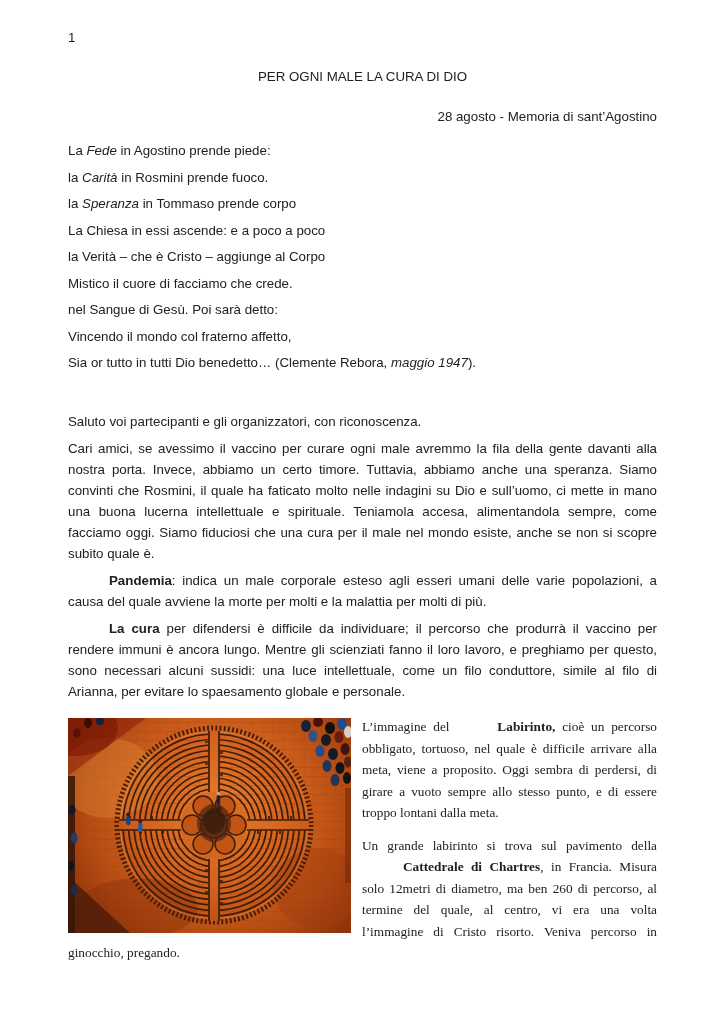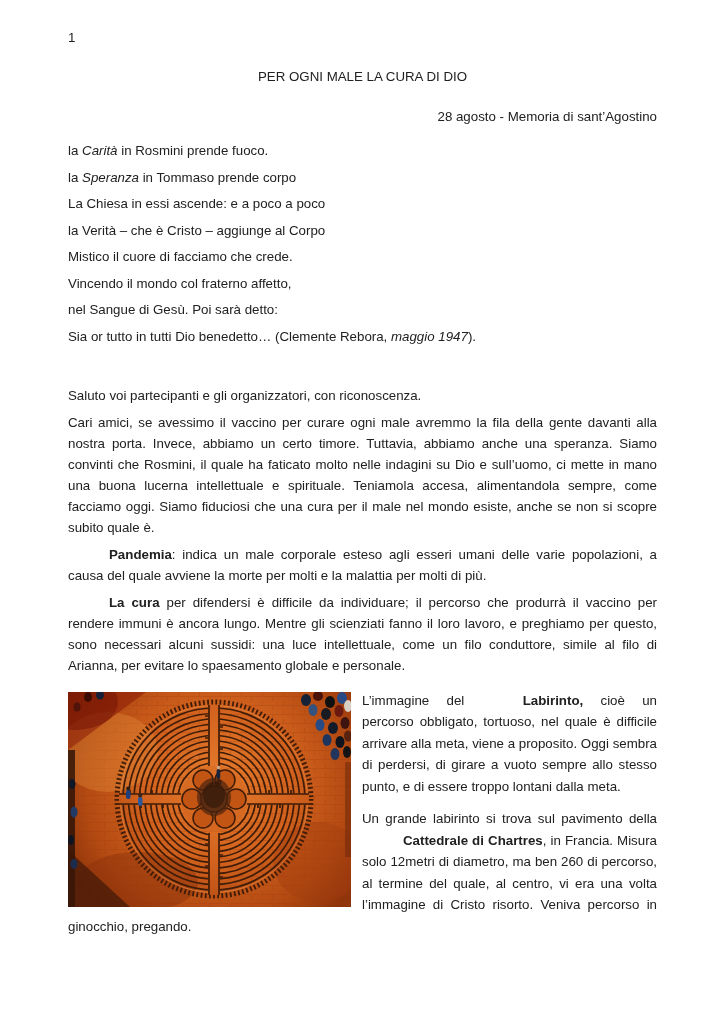--- a/index.html
+++ b/index.html
@@ -18,21 +18,21 @@
   }
   .page-number { line-height: 16px; margin: 0 0 16px 0; }
   .title-block { margin-top: 20px; text-align: center; font-weight: 400; line-height: 22px; }
   .dateline { margin-top: 18px; text-align: right; line-height: 21px; }
   .poem { margin-top: 6px; }
   .poem p { margin: 0 0 5.5px 0; line-height: 21px; }
   .para { margin: 0 0 6px 0; line-height: 21px; text-align: justify; }
   .greeting { margin-top: 38px; text-align: left; }
   .b { font-weight: 700; padding-left: 41px; }
   .i { font-style: italic; }
-  .figure-section { margin-top: 14px; }
+  .figure-section { margin-top: 14px; font-family: Liberation Serif, serif; }
   .figure-section::after { content: ""; display: block; clear: both; }
   .photo {
     float: left;
     width: 283px; height: 215px;
     margin: 2px 11px 6px 0;
   }
   .photo svg { display: block; width: 283px; height: 215px; }
   .side-para { margin: 0 0 11px 0; line-height: 21.5px; text-align: justify; }
 </style>
 </head>
@@ -42,27 +42,28 @@
 
   <p class="page-number">1</p>
 
   <div class="title-block">
     <div>PER OGNI MALE LA CURA DI DIO</div>
   </div>
 
   <p class="dateline">28 agosto - Memoria di sant’Agostino</p>
 
   <div class="poem">
+      <p><span>La </span><span class="i">Fede</span><span> in Agostino prende piede:</span></p>
       <p><span>la </span><span class="i">Carità</span><span> in Rosmini prende fuoco.</span></p>
       <p><span>la </span><span class="i">Speranza</span><span> in Tommaso prende corpo</span></p>
       <p><span>La Chiesa in essi ascende: e a poco a poco</span></p>
       <p><span>la Verità – che è Cristo – aggiunge al Corpo</span></p>
       <p><span>Mistico il cuore di facciamo che crede.</span></p>
+      <p><span>nel Sangue di Gesù. Poi sarà detto:</span></p>
       <p><span>Vincendo il mondo col fraterno affetto,</span></p>
-      <p><span>nel Sangue di Gesù. Poi sarà detto:</span></p>
       <p><span>Sia or tutto in tutti Dio benedetto… (Clemente Rebora, </span><span class="i">maggio 1947</span><span>).</span></p>
     </div>
 
   <p class="para greeting"><span>Saluto voi partecipanti e gli organizzatori, con riconoscenza.</span></p>
   <p class="para"><span>Cari amici, se avessimo il vaccino per curare ogni male avremmo la fila della gente davanti alla nostra porta. Invece, abbiamo un certo timore. Tuttavia, abbiamo anche una speranza. Siamo convinti che Rosmini, il quale ha faticato molto nelle indagini su Dio e sull’uomo, ci mette in mano una buona lucerna intellettuale e spirituale.  Teniamola accesa, alimentandola sempre, come facciamo oggi. Siamo fiduciosi che una cura per il male nel mondo esiste, anche se non si scopre subito quale è.</span></p>
   <p class="para"><span class="b">Pandemia</span><span>: indica un male corporale esteso agli esseri umani delle varie popolazioni, a causa del quale avviene la morte per molti e la malattia per molti di più.</span></p>
   <p class="para"><span class="b">La cura</span><span> per difendersi è difficile da individuare; il percorso che produrrà il vaccino per rendere immuni è ancora lungo. Mentre gli scienziati fanno il loro lavoro, e preghiamo per questo, sono necessari alcuni sussidi: una luce intellettuale, come un filo conduttore, simile al filo di Arianna, per evitare lo spaesamento globale e personale.</span></p>
 
   <div class="figure-section">
     <div class="photo" title="Aerial photo of the circular labyrinth on the floor of Chartres Cathedral, with people walking around it">

